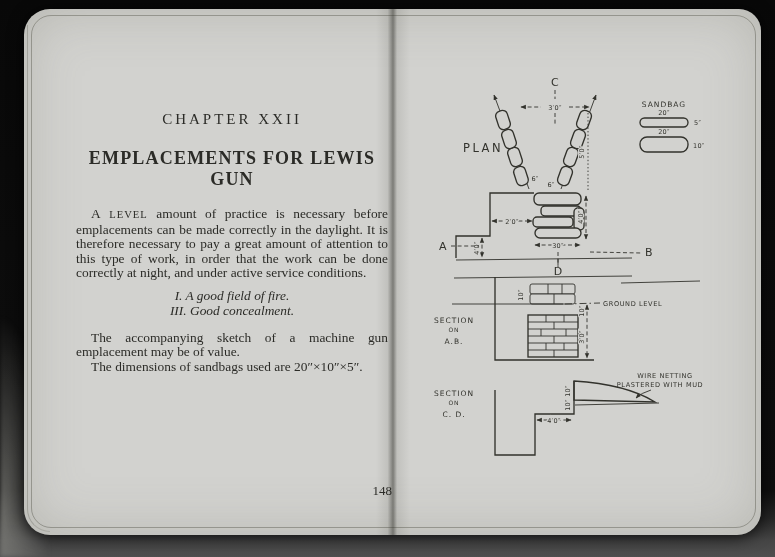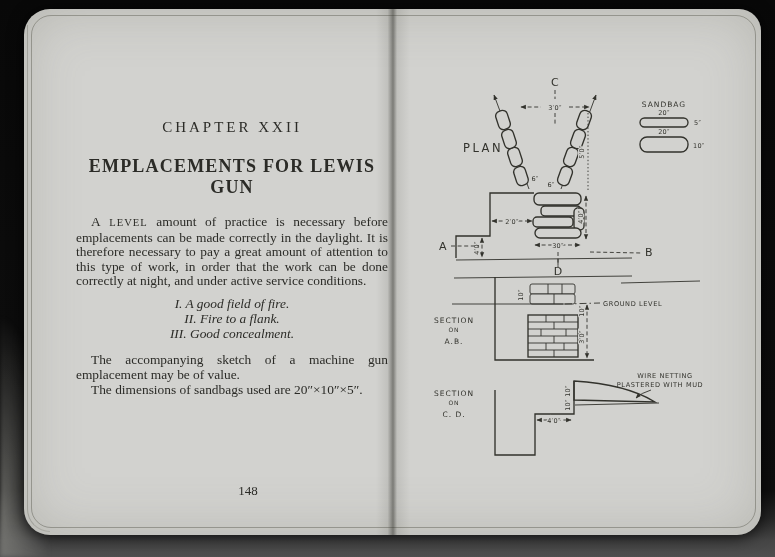--- a/index.html
+++ b/index.html
@@ -32,40 +32,40 @@
     border-left:1px solid rgba(100,100,90,0.35);
     border-bottom:1px solid rgba(100,100,90,0.25);
     border-radius:0 0 0 24px;pointer-events:none;
   }
   .gutter{
     position:absolute;left:352px;top:0;width:34px;height:100%;
     background:linear-gradient(90deg, rgba(0,0,0,0) 0%, rgba(70,70,62,0.12) 34%,
       rgba(52,52,46,0.55) 50%, rgba(70,70,62,0.12) 62%, rgba(0,0,0,0) 100%);
   }
   .left-page{
-    position:absolute;left:52px;top:102px;width:312px;color:#2b2b27;margin-top:8px;
+    position:absolute;left:52px;top:102px;width:312px;color:#2b2b27;
   }
   .chapter{
     text-align:center;font-size:15px;letter-spacing:3px;font-weight:normal;
     margin:0 0 20px 0;
   }
   .page-title{
     text-align:center;font-size:18px;font-weight:bold;letter-spacing:1.2px;
     margin:0 0 17px 0;
   }
   .left-page p{
     margin:0;font-size:13.4px;line-height:14.6px;text-align:justify;text-indent:15px;
   }
   .smallcaps{font-size:10.6px;letter-spacing:1px;}
   .points-list{
     list-style:none;margin:8px 0 12px 0;padding:0;text-align:center;
   }
   .points-list li{font-size:13.4px;line-height:14.8px;font-style:italic;}
   .page-number{
-    position:absolute;left:68px;top:474px;width:312px;text-align:center;
+    position:absolute;left:56px;top:474px;width:312px;text-align:right;
     font-size:13px;color:#2b2b27;
   }
   .diagram{position:absolute;left:384px;top:46px;}
   .diagram text{
     font-family:"DejaVu Sans", sans-serif;fill:#32322c;
   }
   .big{font-size:11.5px;letter-spacing:2.5px;}
   .pt{font-size:11px;}
   .lbl{font-size:7.5px;letter-spacing:1px;}
   .lbl-s{font-size:6px;letter-spacing:1px;}
@@ -90,21 +90,20 @@
 
   <div class="book">
     <div class="gutter"></div>
 
     <div class="left-page">
       <h2 class="chapter">CHAPTER XXII</h2>
       <h1 class="page-title">EMPLACEMENTS FOR LEWIS GUN</h1>
       <p><span>A</span>&nbsp;<span class="smallcaps">LEVEL</span>&nbsp;<span>amount of practice is necessary before emplacements can be made correctly in the daylight.  It is therefore necessary to pay a great amount of attention to this type of work, in order that the work can be done correctly at night, and under active service conditions.</span></p>
       <ul class="points-list">
         <li>I. A good field of fire.</li>
-        <li>II. Fire to a flank.</li>
         <li>III. Good concealment.</li>
       </ul>
       <p>The accompanying sketch of a machine gun emplacement may be of value.</p>
       <p>The dimensions of sandbags used are 20″×10″×5″.</p>
     </div>
     <div class="page-number">148</div>
 
     <svg class="diagram" width="356" height="432" viewBox="0 0 356 432">
       <defs>
         <marker id="ar" viewBox="0 0 10 10" refX="9" refY="5" markerWidth="6" markerHeight="6" orient="auto-start-reverse">

